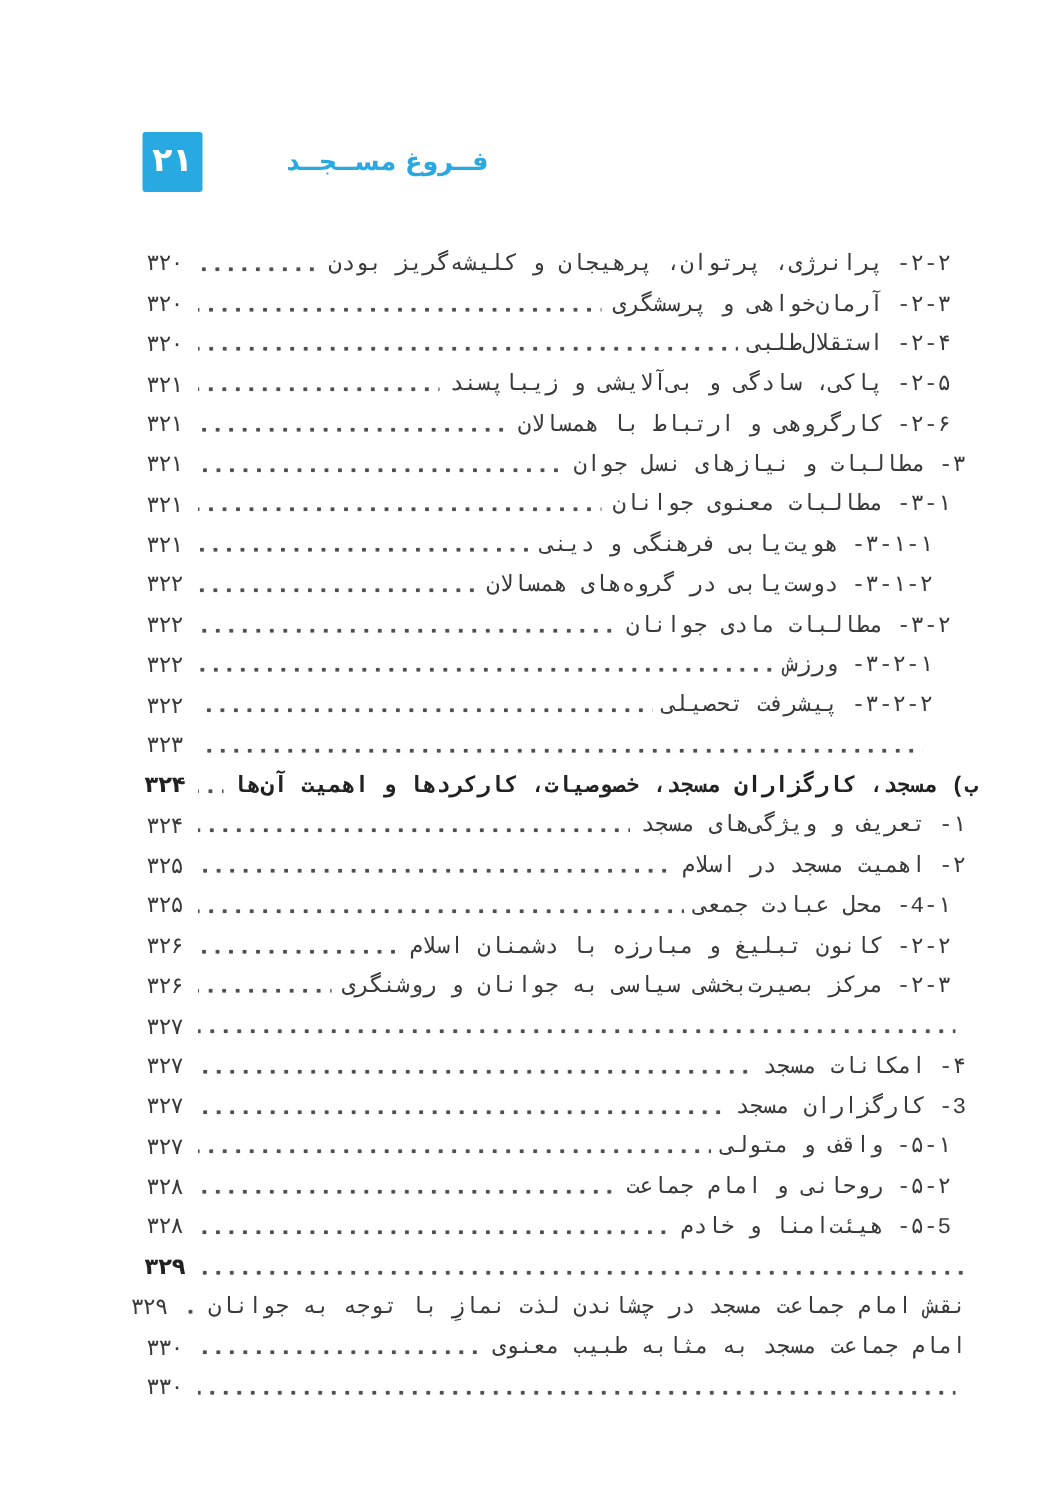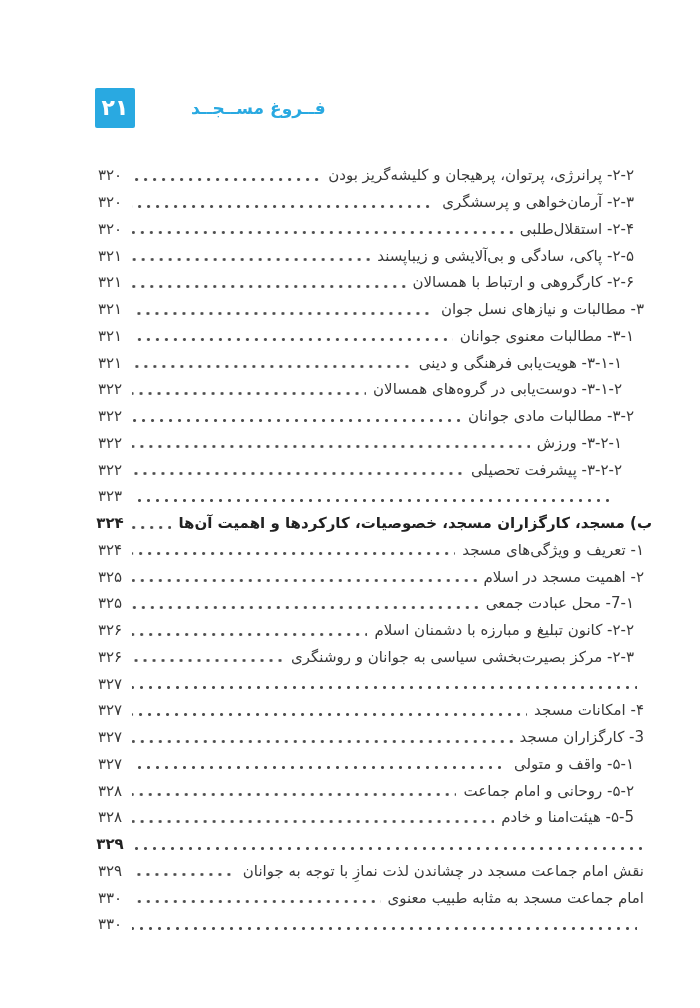--- a/index.html
+++ b/index.html
@@ -63,20 +63,21 @@
     color: #3a3a3a;
     white-space: nowrap;
   }
   .toc-row.bold .toc-title,
   .toc-row.bold .toc-page {
     font-weight: bold;
     color: #222222;
   }
   .toc-title {
     flex: 0 0 auto;
+    font-family: Liberation Mono, monospace;
   }
   .toc-leader {
     flex: 1 1 auto;
     min-width: 10px;
     height: 5px;
     margin: 0 7px;
     margin-top: 8px;
     background-image: radial-gradient(circle, #4d4d4d 1.3px, transparent 1.6px);
     background-size: 9px 5px;
     background-repeat: repeat-x;
@@ -179,21 +180,21 @@
         <span class="toc-title">۱- تعریف و ویژگی‌های مسجد</span>
         <span class="toc-leader"></span>
         <span class="toc-page">۳۲۴</span>
       </div>
       <div class="toc-row lvl-1">
         <span class="toc-title">۲- اهمیت مسجد در اسلام</span>
         <span class="toc-leader"></span>
         <span class="toc-page">۳۲۵</span>
       </div>
       <div class="toc-row lvl-2">
-        <span class="toc-title">7-۱- محل عبادت جمعی</span>
+        <span class="toc-title">4-۱- محل عبادت جمعی</span>
         <span class="toc-leader"></span>
         <span class="toc-page">۳۲۵</span>
       </div>
       <div class="toc-row lvl-2">
         <span class="toc-title">۲-۲- کانون تبلیغ و مبارزه با دشمنان اسلام</span>
         <span class="toc-leader"></span>
         <span class="toc-page">۳۲۶</span>
       </div>
       <div class="toc-row lvl-2">
         <span class="toc-title">۲-۳- مرکز بصیرت‌بخشی سیاسی به جوانان و روشنگری</span>

